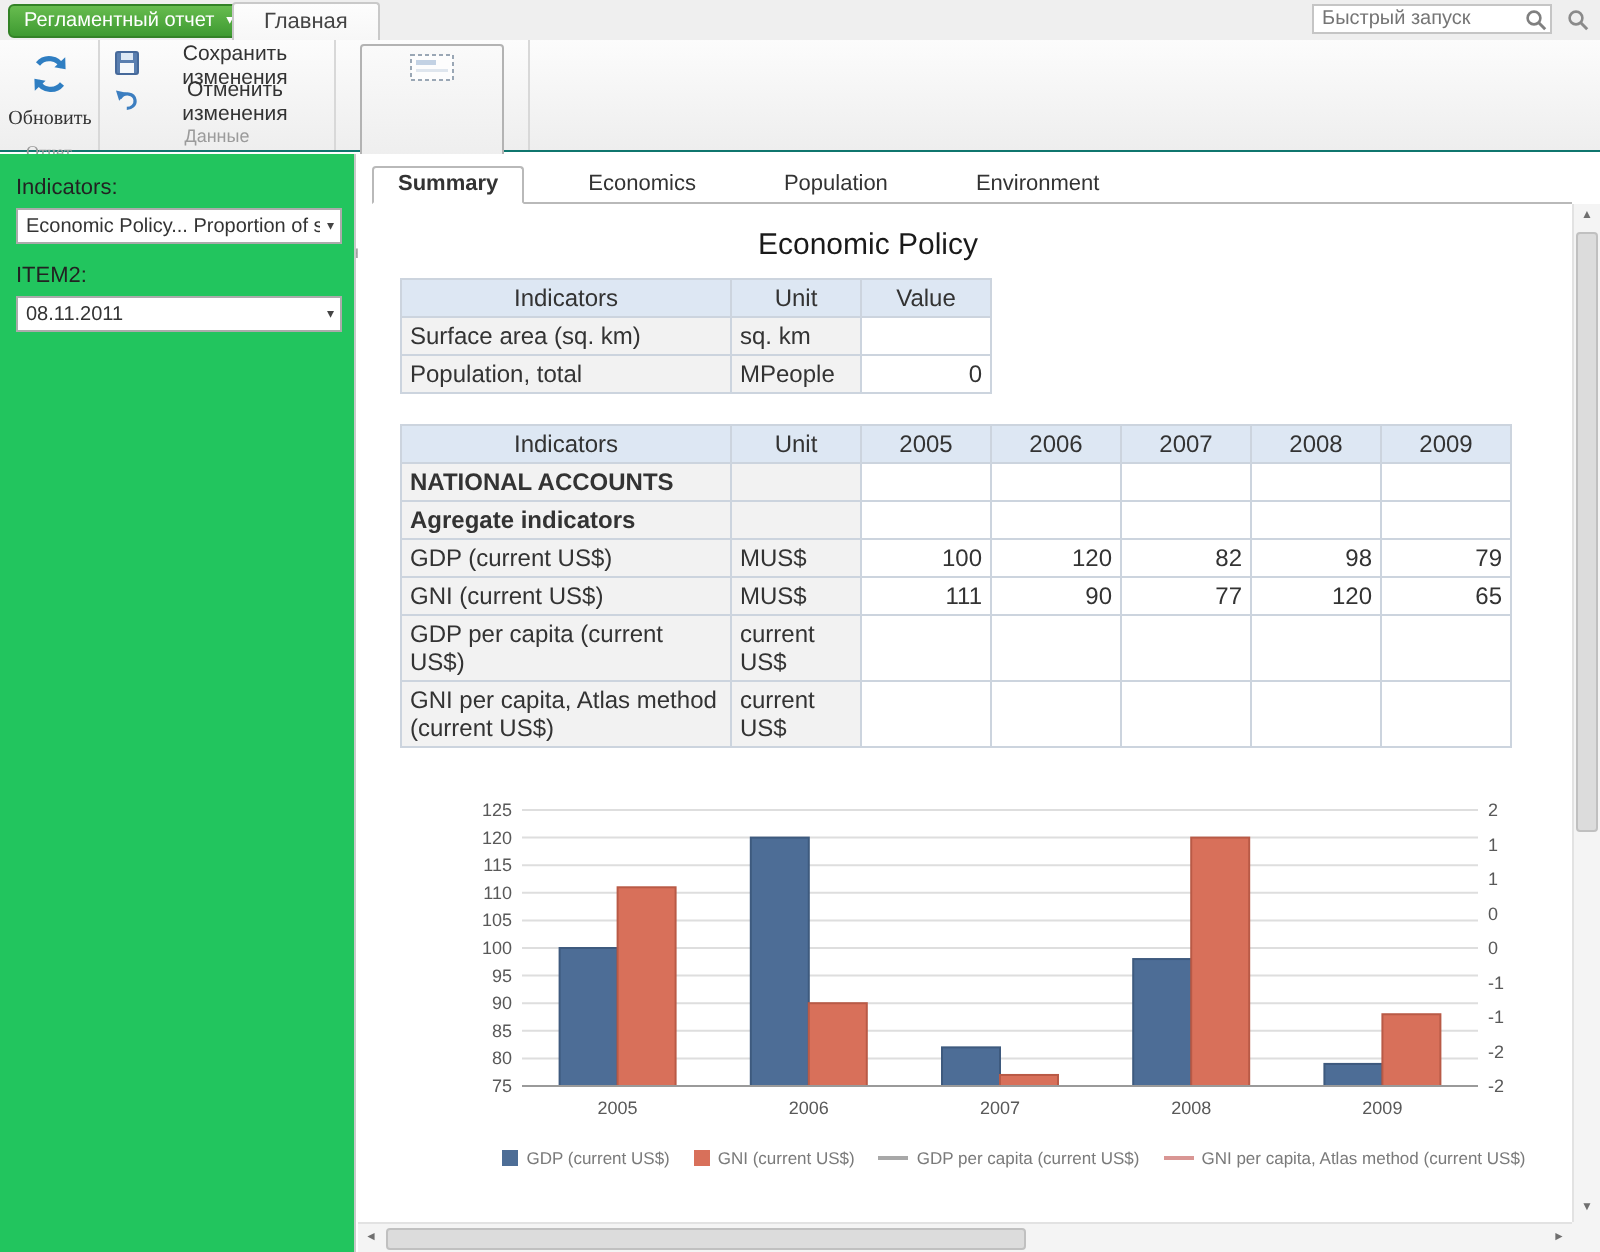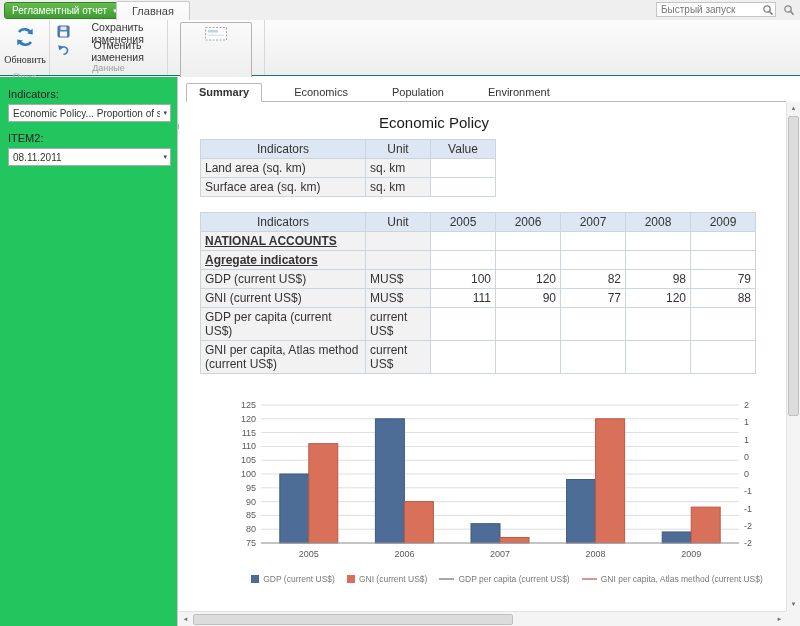--- a/index.html
+++ b/index.html
@@ -71,21 +71,21 @@
   .page-title { width: 510px; text-align: center; font-size: 15px; color: #1a1a1a;
     font-weight: normal; margin: 12px 0 8px 0; }
 
   table { border-collapse: collapse; margin-left: 21px; font-size: 12px; color: #333; table-layout: fixed; }
   th, td { border: 1px solid #ccd4de; padding: 2px 4px; height: 18px; overflow: hidden; }
   th { background: #dde7f3; font-weight: normal; text-align: center; color: #333; }
   .col-ind { width: 165px; }
   .col-sm { width: 65px; }
   .cell-label { background: #f2f2f2; text-align: left; }
   .cell-num { background: #fff; text-align: right; }
-  .row-bold td { font-weight: bold; text-decoration: underline; }
+  .row-bold td { font-weight: bold; }
   .t2 { margin-top: 15px; }
   td.cell-selected { position: relative; }
   .sel-box { position: absolute; left: -1px; top: -1px; right: -1px; height: 34px;
     border: 1px solid #6f6f6f; pointer-events: none; z-index: 2; }
 
   .chart-wrap { margin: 24px 0 0 48px; width: 540px; }
   svg.chart { display: block; }
   .axlab { font-size: 9px; fill: #595959; font-family: "Liberation Sans", sans-serif; }
   .legend { display: flex; justify-content: center; align-items: center; gap: 12px;
     margin-top: 8px; font-size: 8.5px; color: #7a7a7a; white-space: nowrap; width: 560px; }
@@ -229,28 +229,28 @@
     <table class="t1">
       <thead>
           <tr>
             <th class="col-ind">Indicators</th>
             <th class="col-sm">Unit</th>
             <th class="col-sm">Value</th>
           </tr>
         </thead>
       <tbody>
           <tr>
-            <td class="cell-label col-ind">Land area (sq. km)</td>
-            <td class="cell-label col-sm">sq. km</td>
-            <td class="cell-num col-sm"></td>
-          </tr>
-          <tr>
             <td class="cell-label col-ind">Surface area (sq. km)</td>
             <td class="cell-label col-sm">sq. km</td>
             <td class="cell-num col-sm"></td>
+          </tr>
+          <tr>
+            <td class="cell-label col-ind">Population, total</td>
+            <td class="cell-label col-sm">MPeople</td>
+            <td class="cell-num col-sm">0</td>
           </tr>
         </tbody>
     </table>
 
     <table class="t2">
       <thead>
           <tr>
             <th class="col-ind">Indicators</th>
             <th class="col-sm">Unit</th>
             <th class="col-sm">2005</th>
@@ -288,21 +288,21 @@
             <td class="cell-num col-sm">98</td>
             <td class="cell-num col-sm">79</td>
           </tr>
           <tr>
             <td class="cell-label col-ind">GNI (current US$)</td>
             <td class="cell-label col-sm">MUS$</td>
             <td class="cell-num col-sm">111</td>
             <td class="cell-num col-sm">90</td>
             <td class="cell-num col-sm">77</td>
             <td class="cell-num col-sm">120</td>
-            <td class="cell-num col-sm">88</td>
+            <td class="cell-num col-sm">65</td>
           </tr>
           <tr>
             <td class="cell-label col-ind">GDP per capita (current US$)</td>
             <td class="cell-label col-sm">current US$</td>
             <td class="cell-num col-sm"></td>
             <td class="cell-num col-sm"></td>
             <td class="cell-num col-sm"></td>
             <td class="cell-num col-sm"></td>
             <td class="cell-num col-sm"></td>
           </tr>

